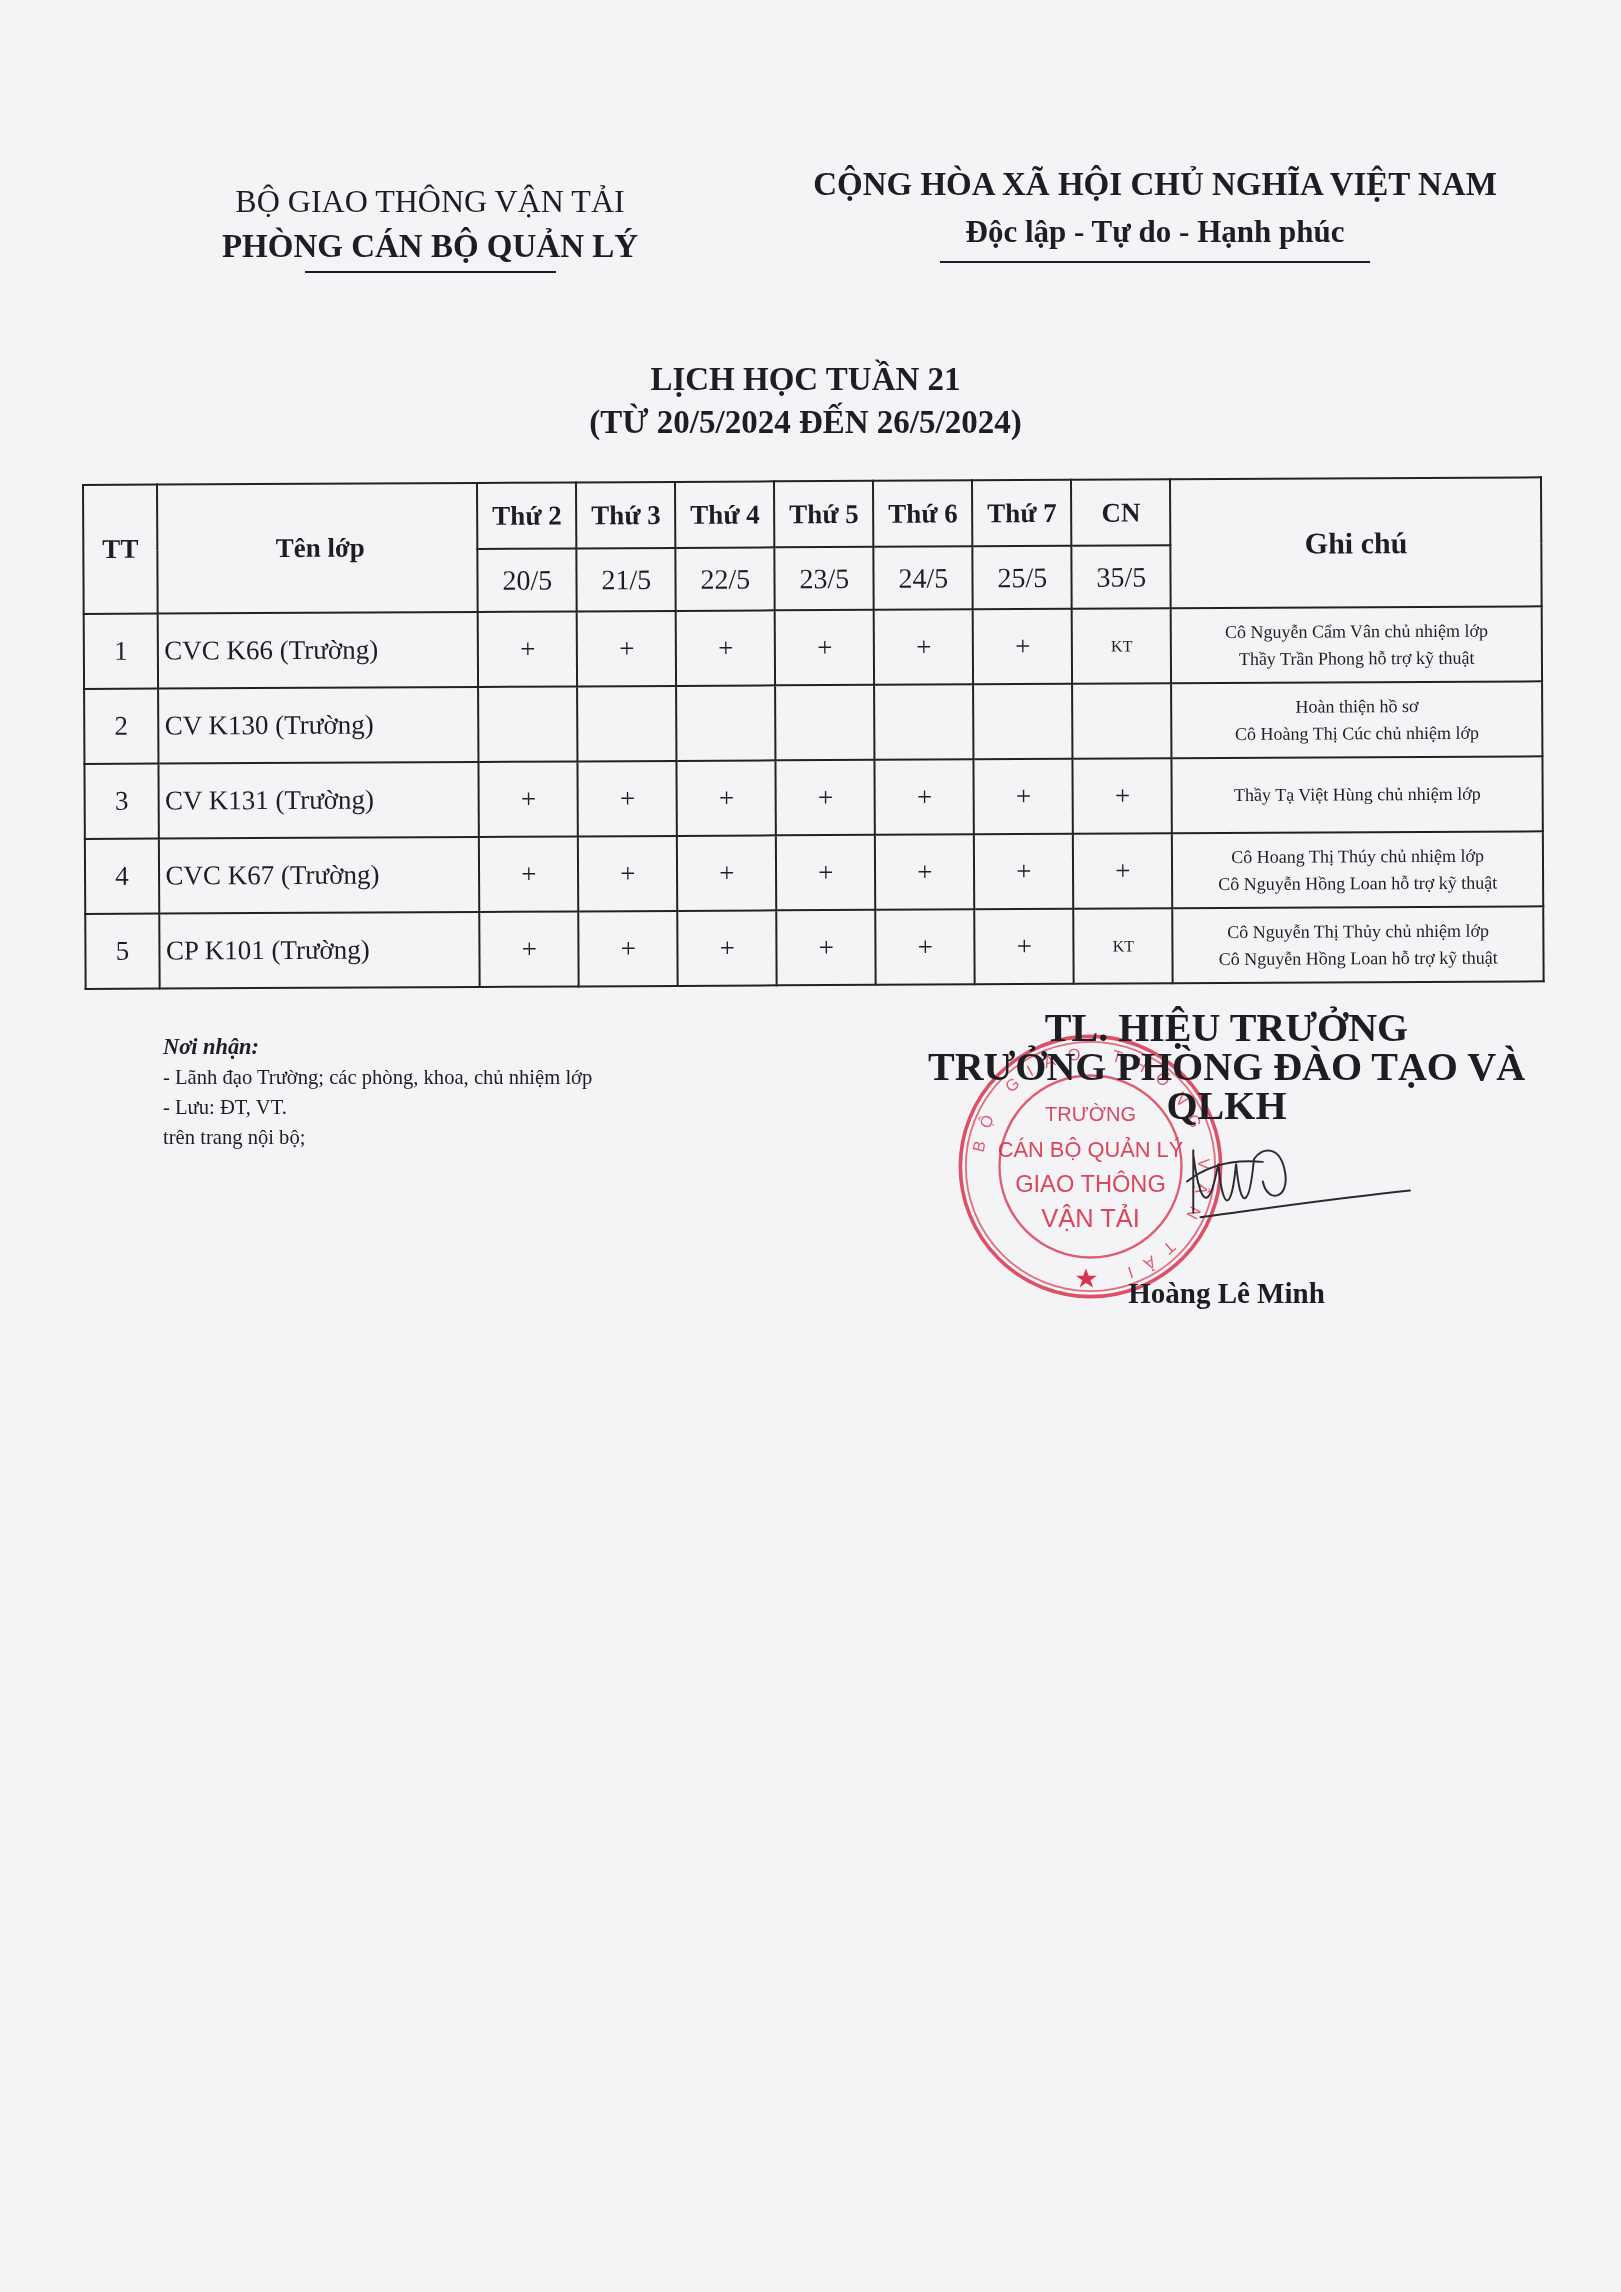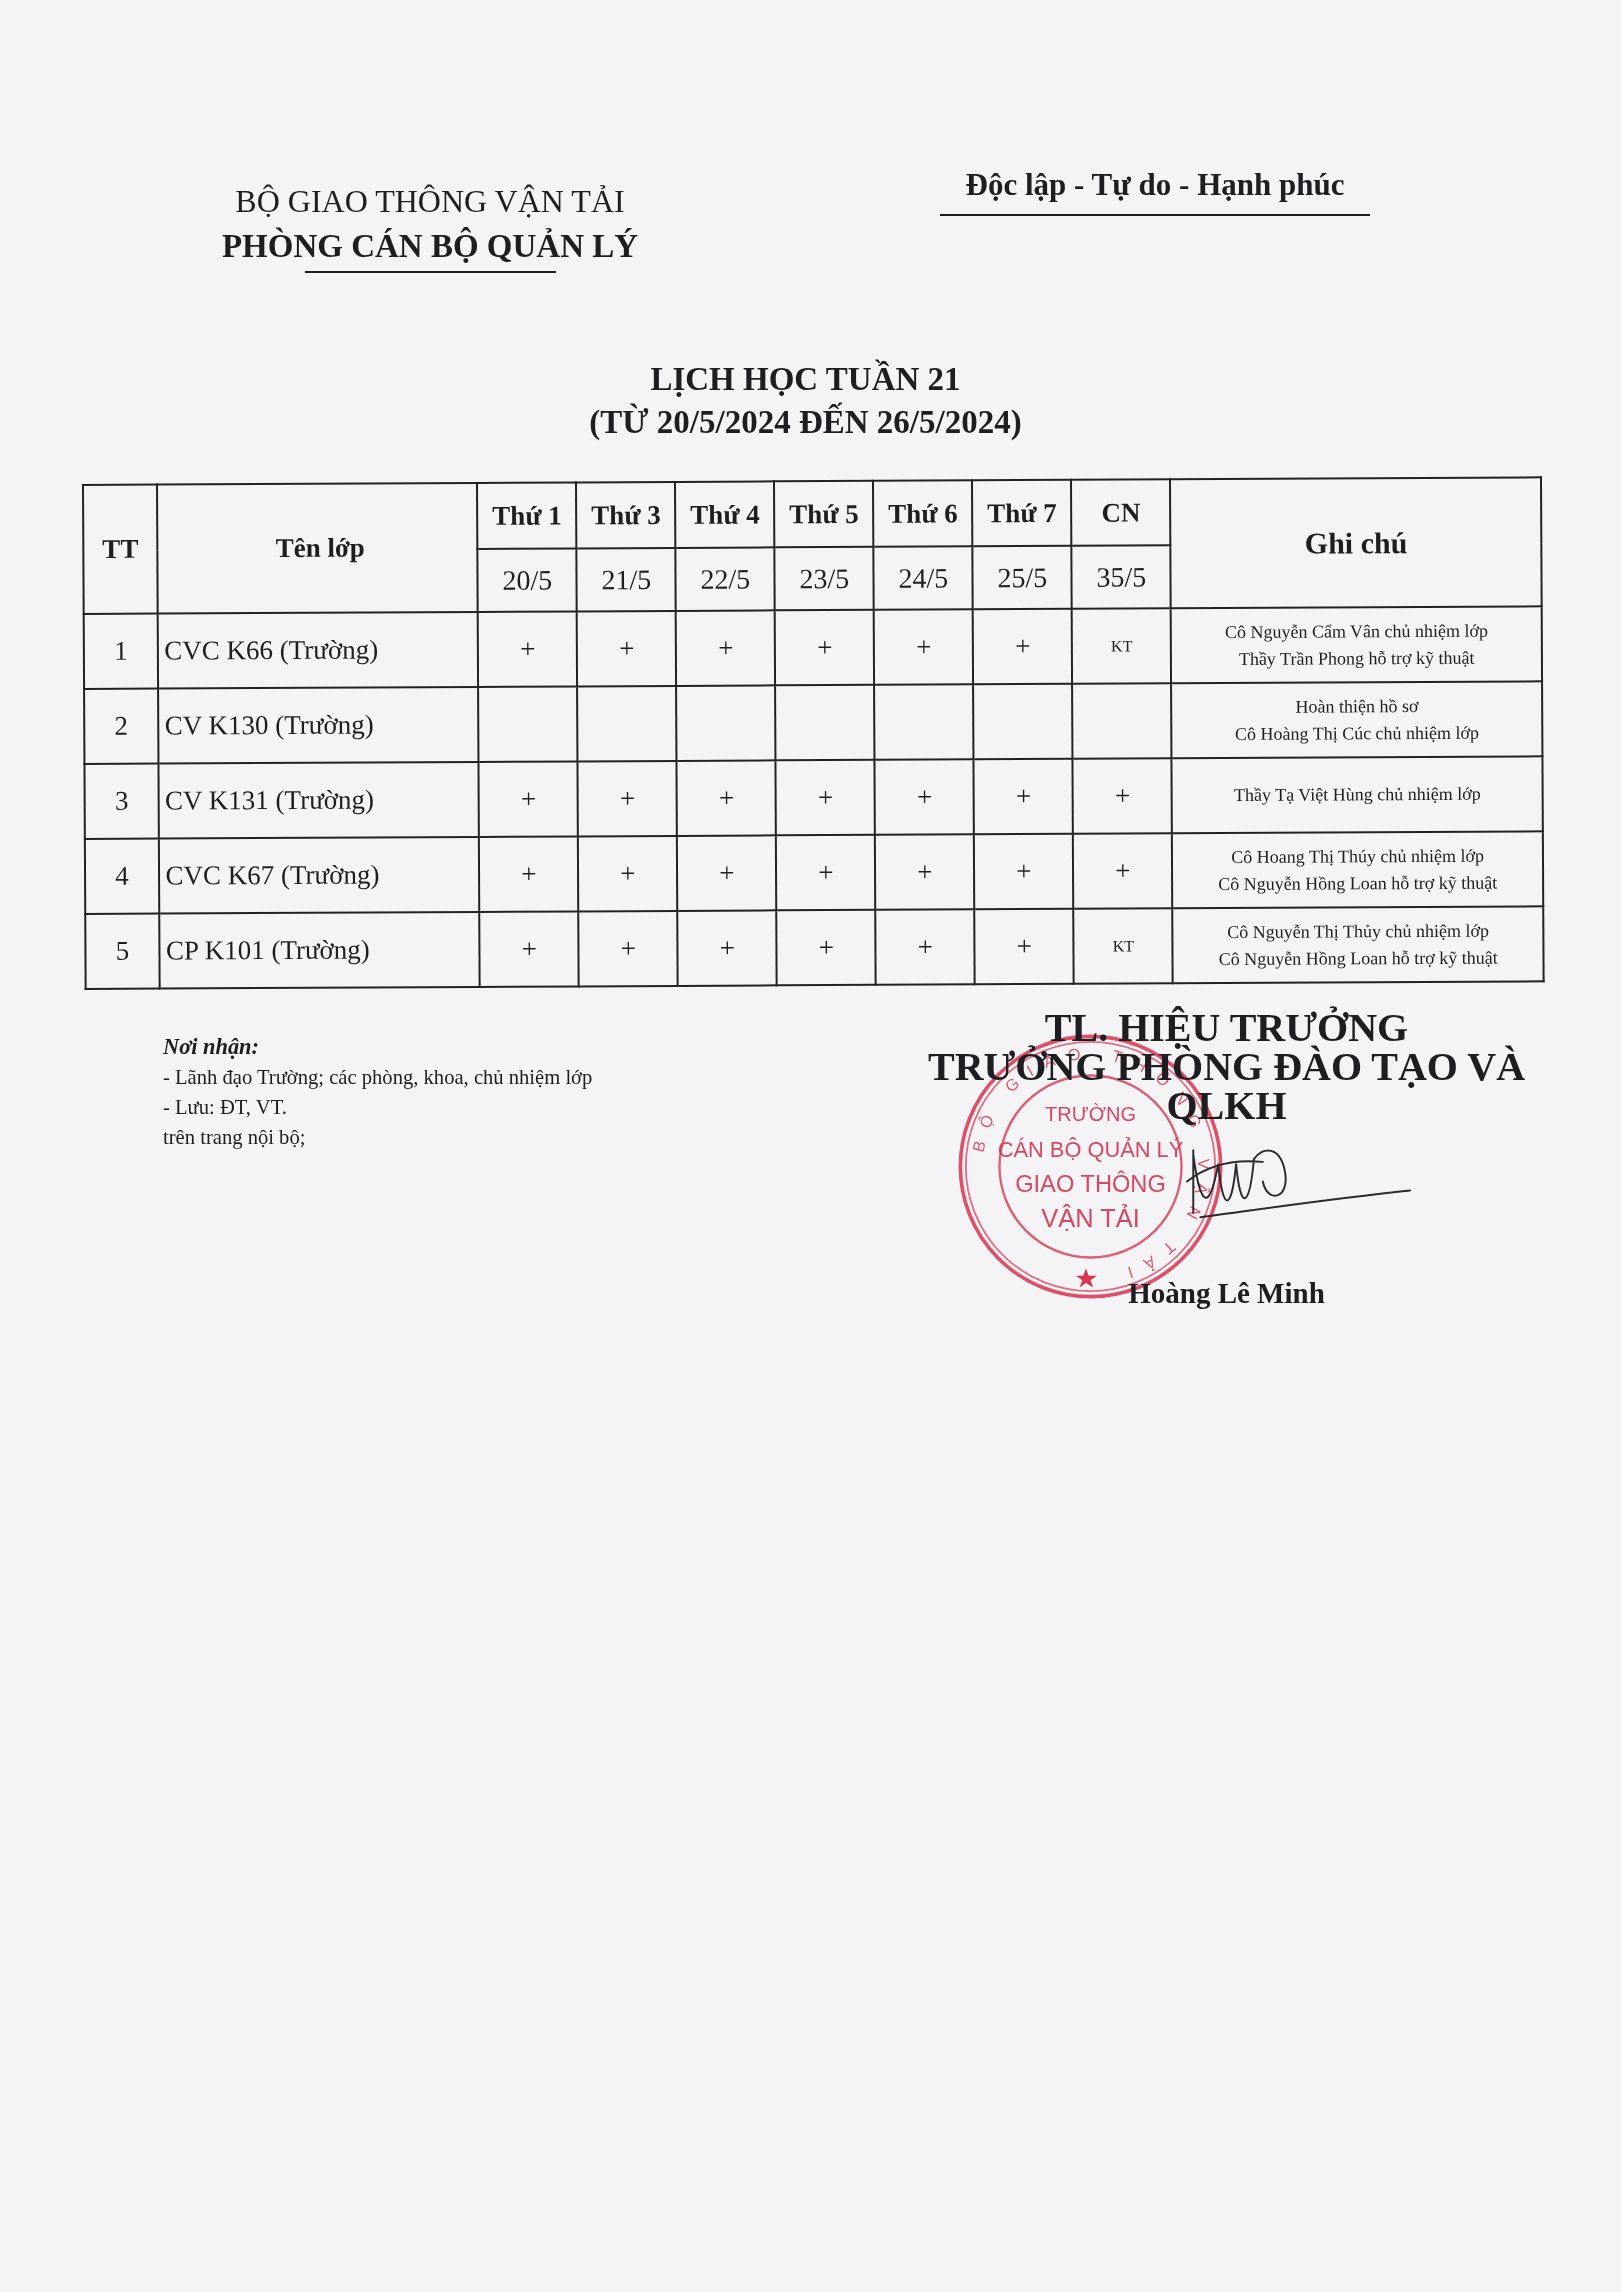--- a/index.html
+++ b/index.html
@@ -91,35 +91,36 @@
 
 <div class="page">
 
   <div class="hdr-left">
     <div class="ministry">BỘ GIAO THÔNG VẬN TẢI</div>
     <div class="school">PHÒNG CÁN BỘ QUẢN LÝ</div>
     <div class="underline"></div>
   </div>
 
   <div class="hdr-right">
+    <div class="nation">CỘNG HÒA XÃ HỘI CHỦ NGHĨA VIỆT NAM</div>
     <div class="motto">Độc lập - Tự do - Hạnh phúc</div>
     <div class="underline"></div>
   </div>
 
   <div class="title">
     <div>LỊCH HỌC TUẦN 21</div>
     <div>(TỪ 20/5/2024 ĐẾN 26/5/2024)</div>
   </div>
 
   <table class="sched">
     <thead>
       <tr>
         <th class="th-big c-tt" rowspan="2">TT</th>
         <th class="th-big c-name" rowspan="2" style="text-align:center !important;">Tên lớp</th>
-        <th class="th-day c-day">Thứ 1</th>
+        <th class="th-day c-day">Thứ 2</th>
         <th class="th-day c-day">Thứ 3</th>
         <th class="th-day c-day">Thứ 4</th>
         <th class="th-day c-day">Thứ 5</th>
         <th class="th-day c-day">Thứ 6</th>
         <th class="th-day c-day">Thứ 7</th>
         <th class="th-day c-day">CN</th>
         <th class="th-big" rowspan="2">Ghi chú</th>
       </tr>
       <tr>
         <th class="th-date">20/5</th>

